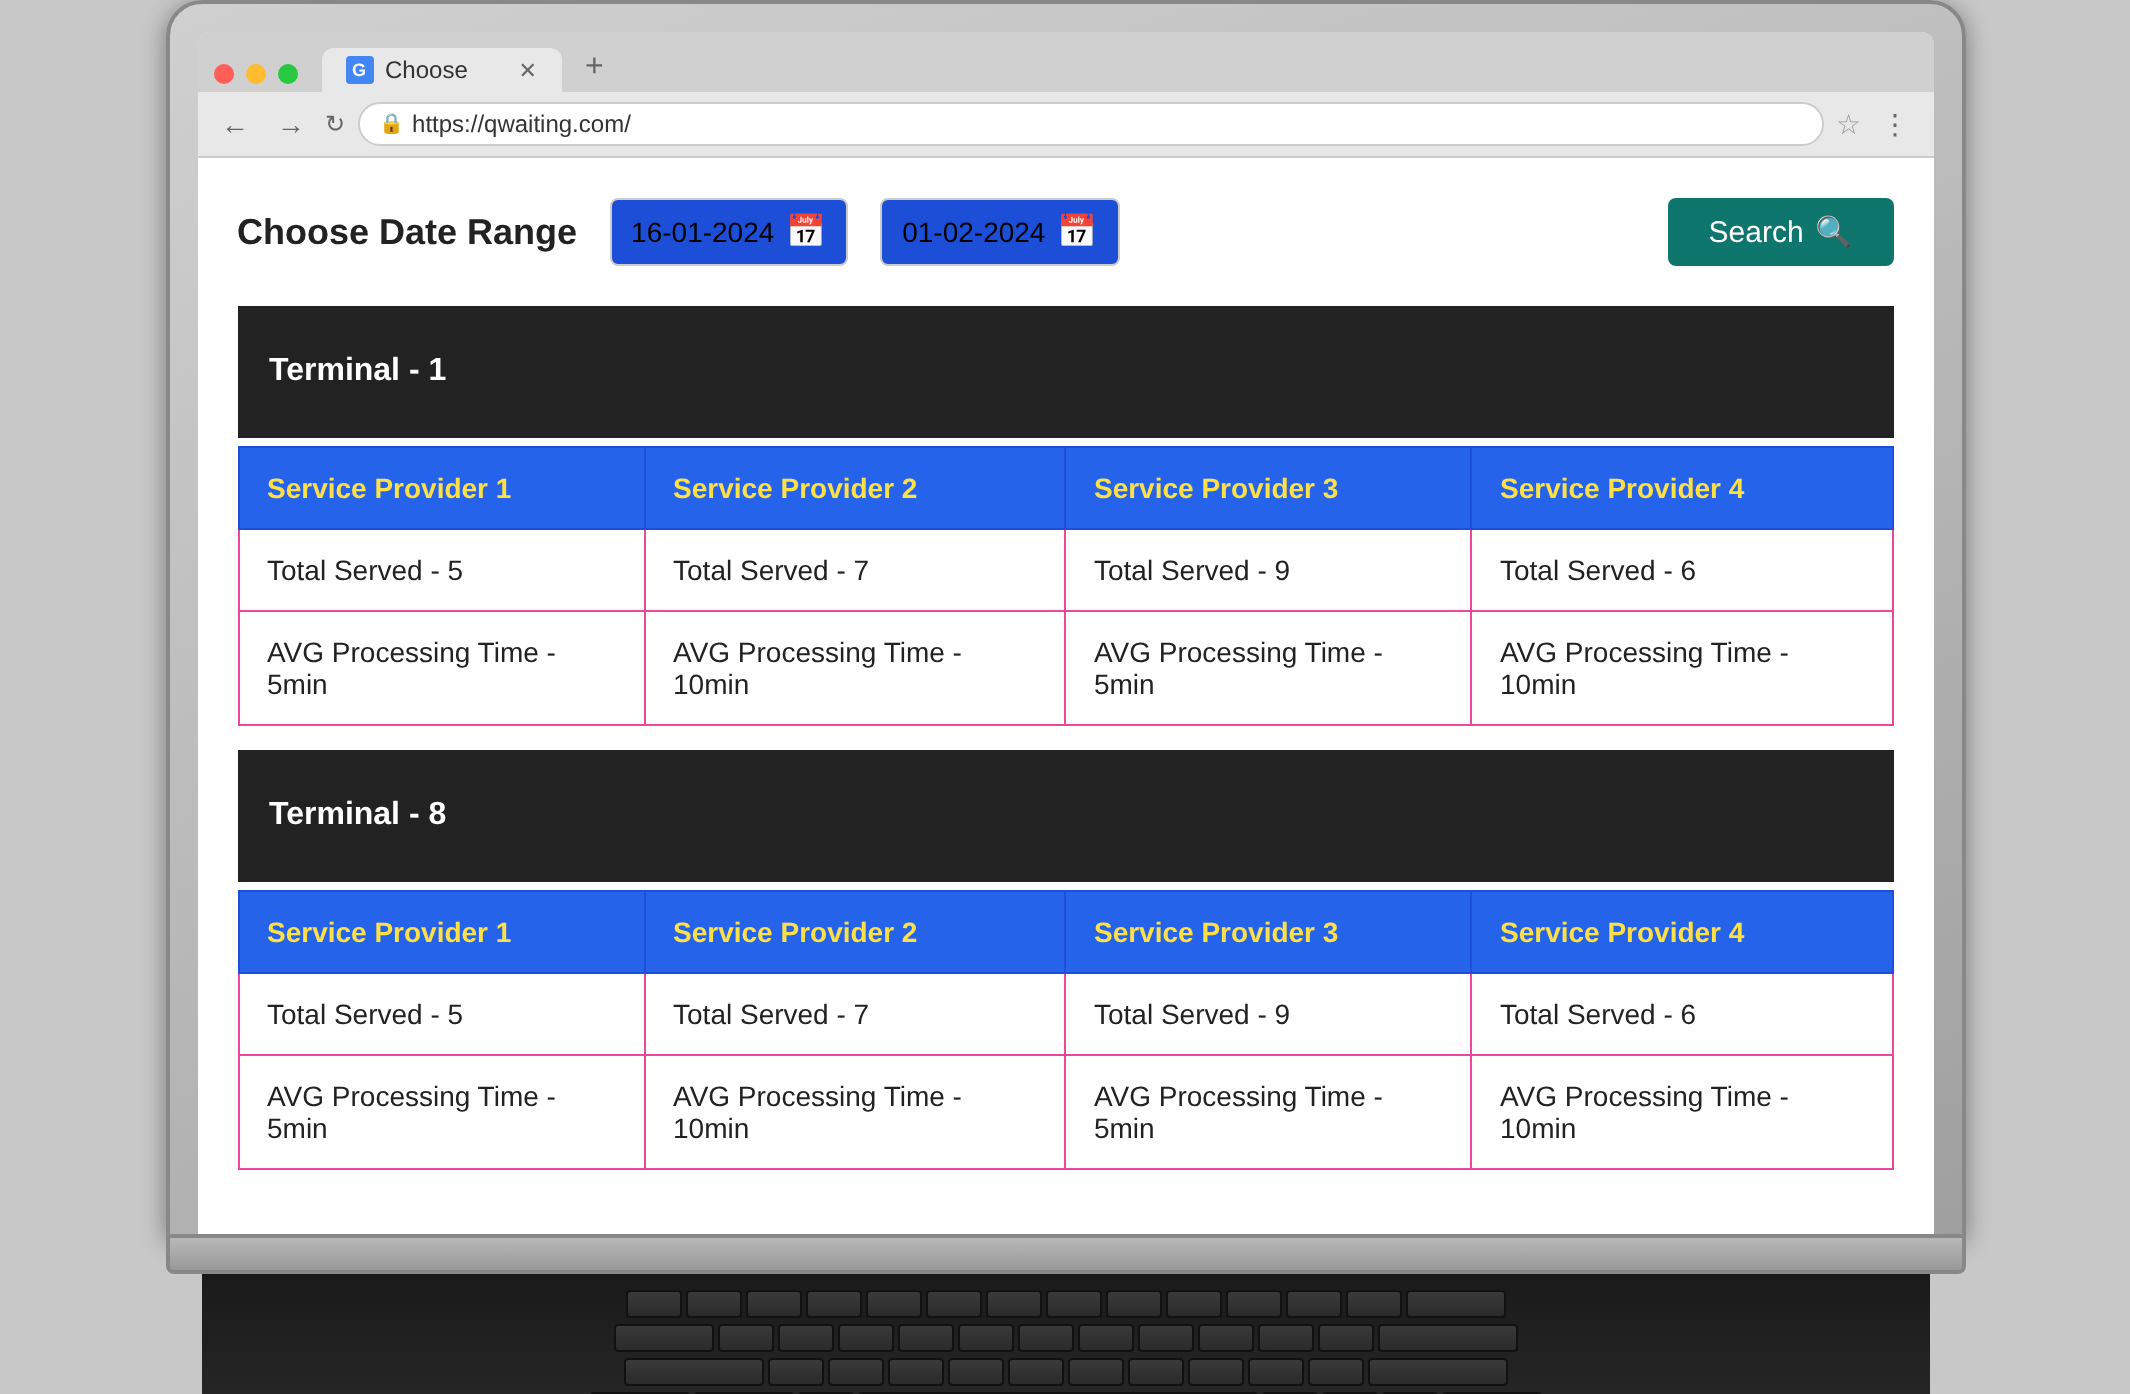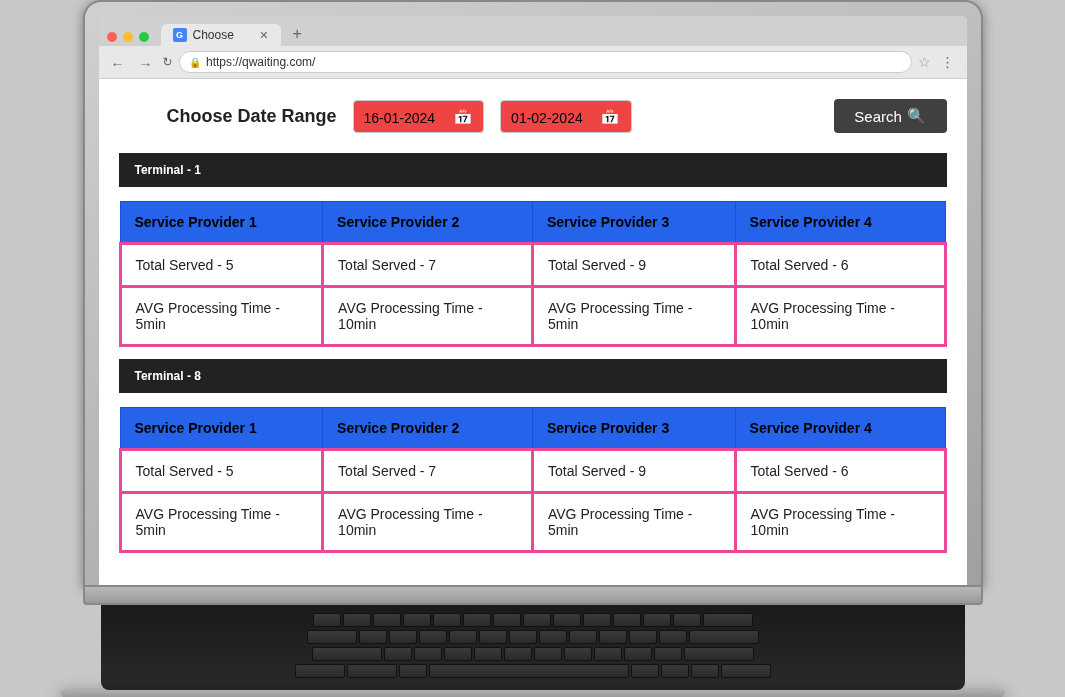--- a/index.html
+++ b/index.html
@@ -163,93 +163,92 @@
       min-height: 420px;
       padding: 20px;
     }
 
     
     .header-row {
       display: flex;
       align-items: center;
       gap: 16px;
       margin-bottom: 20px;
-      margin-left: 48px;
     }
 
     .choose-date-label {
       font-size: 18px;
       font-weight: bold;
       color: #222;
     }
 
     .date-input {
       display: flex;
-      align-items: flex-end;
+      align-items: center;
       border: 1px solid #ccc;
       border-radius: 4px;
       padding: 6px 10px;
       font-size: 14px;
-      gap: 18px;
-      background: #ef4444;
+      gap: 6px;
+      background: #1d4ed8;
       cursor: pointer;
     }
 
     .date-icon {
       font-size: 16px;
     }
 
     .search-btn {
-      background: #404040;
+      background: #0f766e;
       color: white;
       border: none;
       border-radius: 4px;
       padding: 8px 20px;
       font-size: 15px;
       cursor: pointer;
       display: flex;
       align-items: center;
       gap: 6px;
       margin-left: auto;
     }
 
     .terminal-section {
       margin-bottom: 8px;
     }
 
     .terminal-header {
       background: #222;
       color: white;
-      font-size: 12px;
+      font-size: 16px;
       font-weight: bold;
-      padding: 10px 16px;
-      margin-bottom: 14px;
+      padding: 24px 16px;
+      margin-bottom: 4px;
     }
 
     .providers-table {
       width: 100%;
       border-collapse: collapse;
       margin-bottom: 12px;
     }
 
     .providers-table th {
       background: #2563eb;
-      color: #000000;
+      color: #fde047;
       padding: 12px 14px;
       text-align: left;
       font-size: 14px;
       font-weight: bold;
       border: 1px solid #1d4ed8;
     }
 
     .providers-table td {
       padding: 12px 14px;
       font-size: 14px;
       color: #222;
-      border: 3px solid #ec4899;
+      border: 1px solid #ec4899;
       background: white;
     }
 
     
     .laptop-base {
       background: linear-gradient(180deg, #b8b8b8, #999);
       width: 100%;
       height: 18px;
       border-radius: 0 0 4px 4px;
       border: 2px solid #888;

